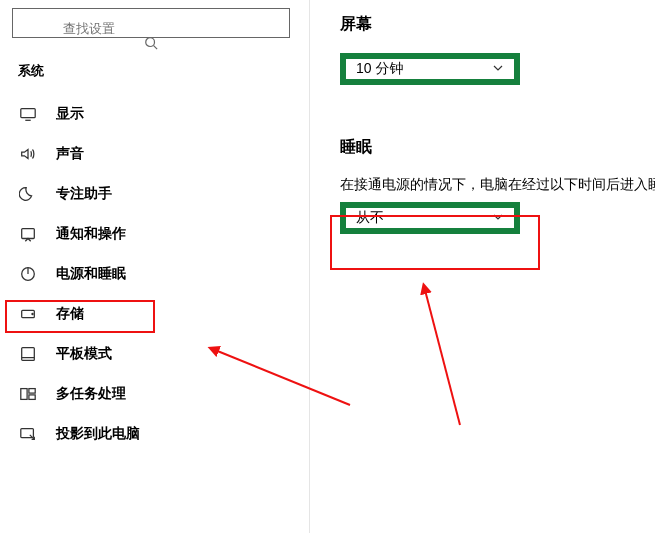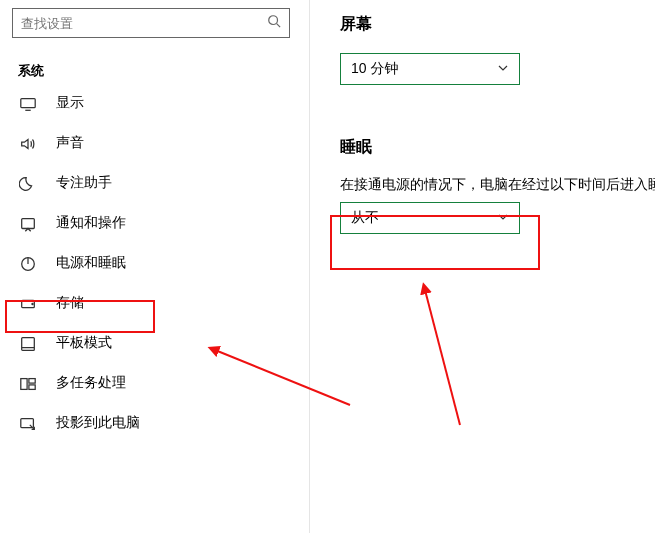--- a/index.html
+++ b/index.html
@@ -19,40 +19,43 @@
     border-right: 1px solid #e5e5e5;
     padding: 8px 12px;
   }
   .search-box {
     display: flex;
     align-items: center;
     justify-content: space-between;
     width: 278px;
     height: 30px;
     border: 1px solid #666;
-    padding: 0 8px;
+    padding: 12px 8px;
     background: #fff;
+    flex-direction: column;
   }
   .search-box input {
     border: none;
     outline: none;
     flex: 1;
     font-size: 13px;
     background: transparent;
   }
   .section-title {
     margin: 24px 0 14px 6px;
     font-size: 13px;
     font-weight: 700;
   }
   .nav-item {
     display: flex;
+    align-items: center;
     height: 40px;
     padding: 0 6px;
     cursor: pointer;
+    font-weight: bold;
   }
   .nav-item .icon {
     width: 20px;
     height: 20px;
     display: flex;
     align-items: center;
     justify-content: center;
     margin-right: 18px;
     color: #333;
   }
@@ -76,21 +79,21 @@
   .group-desc {
     font-size: 14px;
     color: #000;
     margin-bottom: 8px;
     white-space: nowrap;
     padding-left: 10px;
   }
   .dropdown {
     width: 180px;
     height: 32px;
-    border: 1px solid #15803d;
+    border: 6px solid #15803d;
     display: flex;
     align-items: center;
     justify-content: space-between;
     padding: 0 10px;
     font-size: 14px;
     background: #fff;
     margin-left: 10px;
   }
   .section-gap {
     height: 52px;

